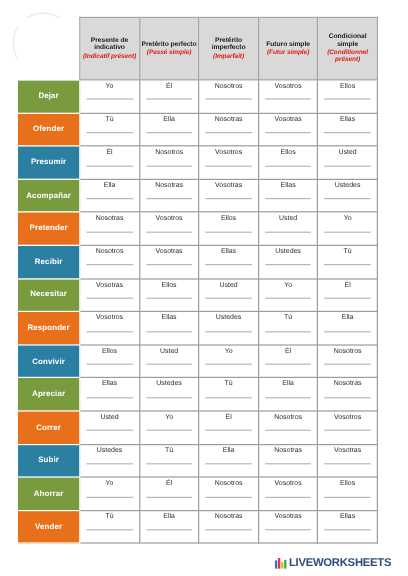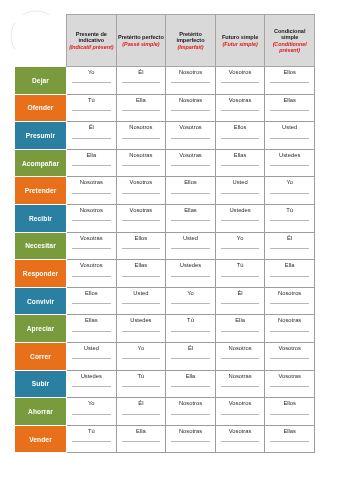--- a/index.html
+++ b/index.html
@@ -506,14 +506,23 @@
             <span class="answer-line"></span>
           </td>
           <td class="cell">
             <span class="pron">Ellas</span>
             <span class="answer-line"></span>
           </td>
         </tr>
       </tbody>
   </table>
 
+  <div id="watermark">
+    <svg id="wm-mark" viewBox="0 0 10 10">
+      <rect x="0" y="3" width="2" height="7" fill="#2e6fd9"></rect>
+      <rect x="2.6" y="1" width="2" height="9" fill="#e03b3b"></rect>
+      <rect x="5.2" y="4.5" width="2" height="5.5" fill="#f2b21c"></rect>
+      <rect x="7.8" y="2.5" width="2" height="7.5" fill="#3fa64c"></rect>
+    </svg>
+    <span id="wm-text">LIVEWORKSHEETS</span>
+  </div>
 
 </div>
 
 </body></html>

